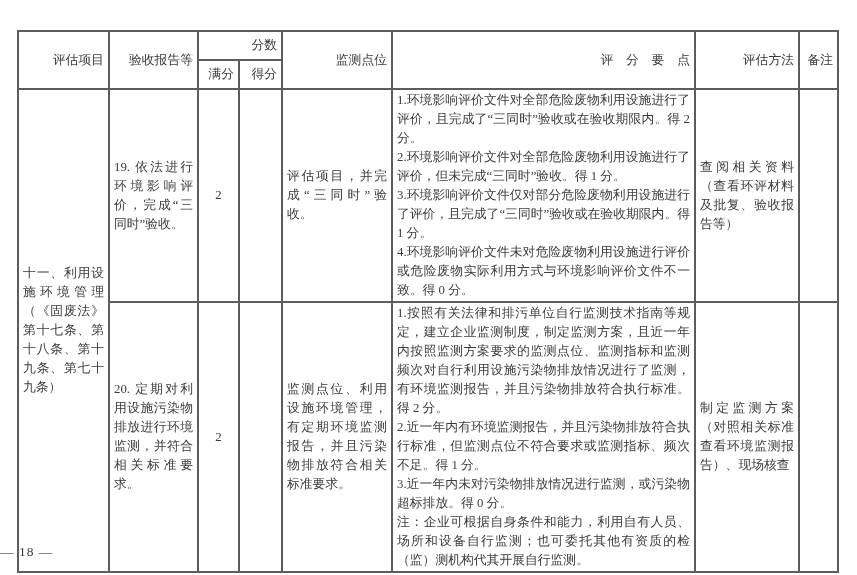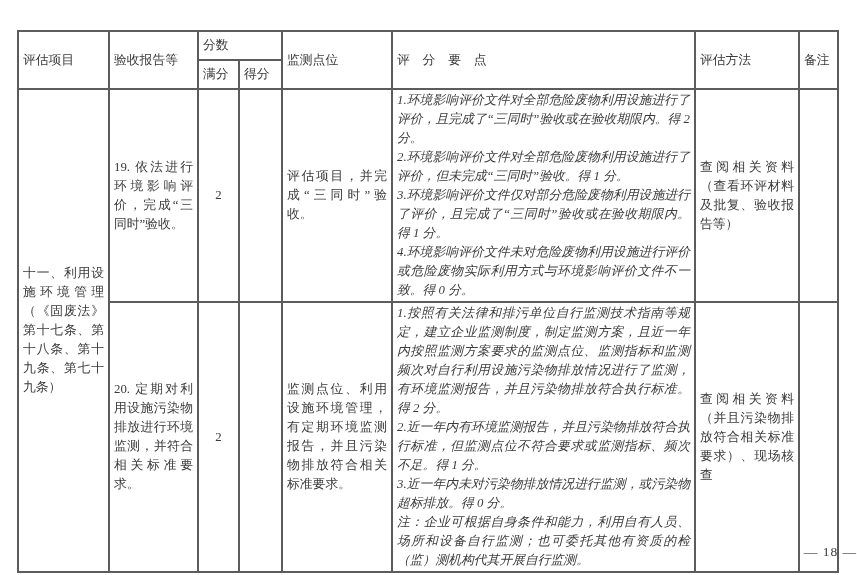--- a/index.html
+++ b/index.html
@@ -21,42 +21,41 @@
   }
   table.eval th, table.eval td {
     border: 2px solid #5c5c5c;
     font-size: 12.8px;
     line-height: 19px;
     font-weight: normal;
     padding: 1px 4px;
     vertical-align: middle;
     overflow: hidden;
   }
-  th.hdr { text-align: left; font-size: 13.2px; }
+  th.hdr { text-align: right; font-size: 13.2px; }
   td.center { text-align: center; }
   td.justify { text-align: justify; text-justify: inter-ideograph; }
   td.points {
     text-align: justify;
     text-justify: inter-ideograph;
     white-space: pre-wrap;
     vertical-align: middle;
     padding: 2px 4px 2px 5px;
-    font-style: italic;
   }
   td.project {
     text-align: justify;
     text-justify: inter-ideograph;
     vertical-align: middle;
     padding: 2px 5px;
   }
   .page-number {
     position: absolute;
     left: 0; right: 0;
     top: 544px;
-    text-align: right;
+    text-align: left;
     font-size: 13.5px;
     color: #3b3b3b;
     letter-spacing: 1px;
   }
 </style>
 </head>
 <body>
 
 <div class="page">
 
@@ -102,21 +101,21 @@
       </tr>
       <tr style="height:253px">
         <td class="justify">20. 定期对利用设施污染物排放进行环境监测，并符合相关标准要求。</td>
         <td class="center">2</td>
         <td class="center"></td>
         <td class="justify">监测点位、利用设施环境管理，有定期环境监测报告，并且污染物排放符合相关标准要求。</td>
         <td class="points">1.按照有关法律和排污单位自行监测技术指南等规定，建立企业监测制度，制定监测方案，且近一年内按照监测方案要求的监测点位、监测指标和监测频次对自行利用设施污染物排放情况进行了监测，有环境监测报告，并且污染物排放符合执行标准。得 2 分。
 2.近一年内有环境监测报告，并且污染物排放符合执行标准，但监测点位不符合要求或监测指标、频次不足。得 1 分。
 3.近一年内未对污染物排放情况进行监测，或污染物超标排放。得 0 分。
 注：企业可根据自身条件和能力，利用自有人员、场所和设备自行监测；也可委托其他有资质的检（监）测机构代其开展自行监测。</td>
-        <td class="justify">查阅相关资料（并且污染物排放符合相关标准要求）、现场核查</td>
+        <td class="justify">制定监测方案（对照相关标准查看环境监测报告）、现场核查</td>
         <td class="center"></td>
       </tr>
     </tbody>
   </table>
 
   <div class="page-number">— 18 —</div>
 
 </div>
 
 </body></html>

